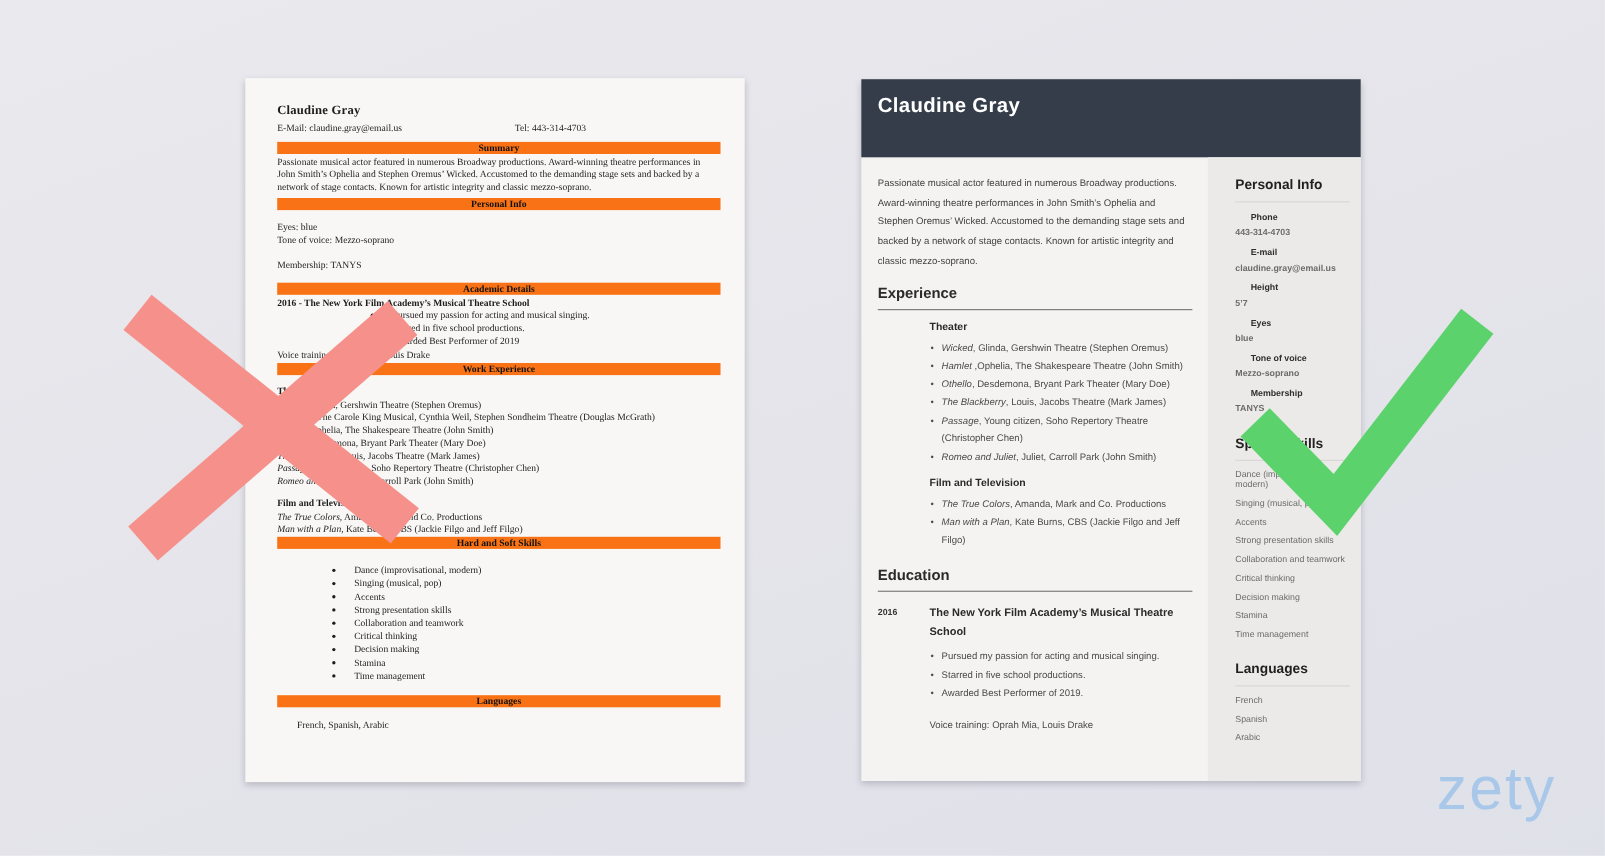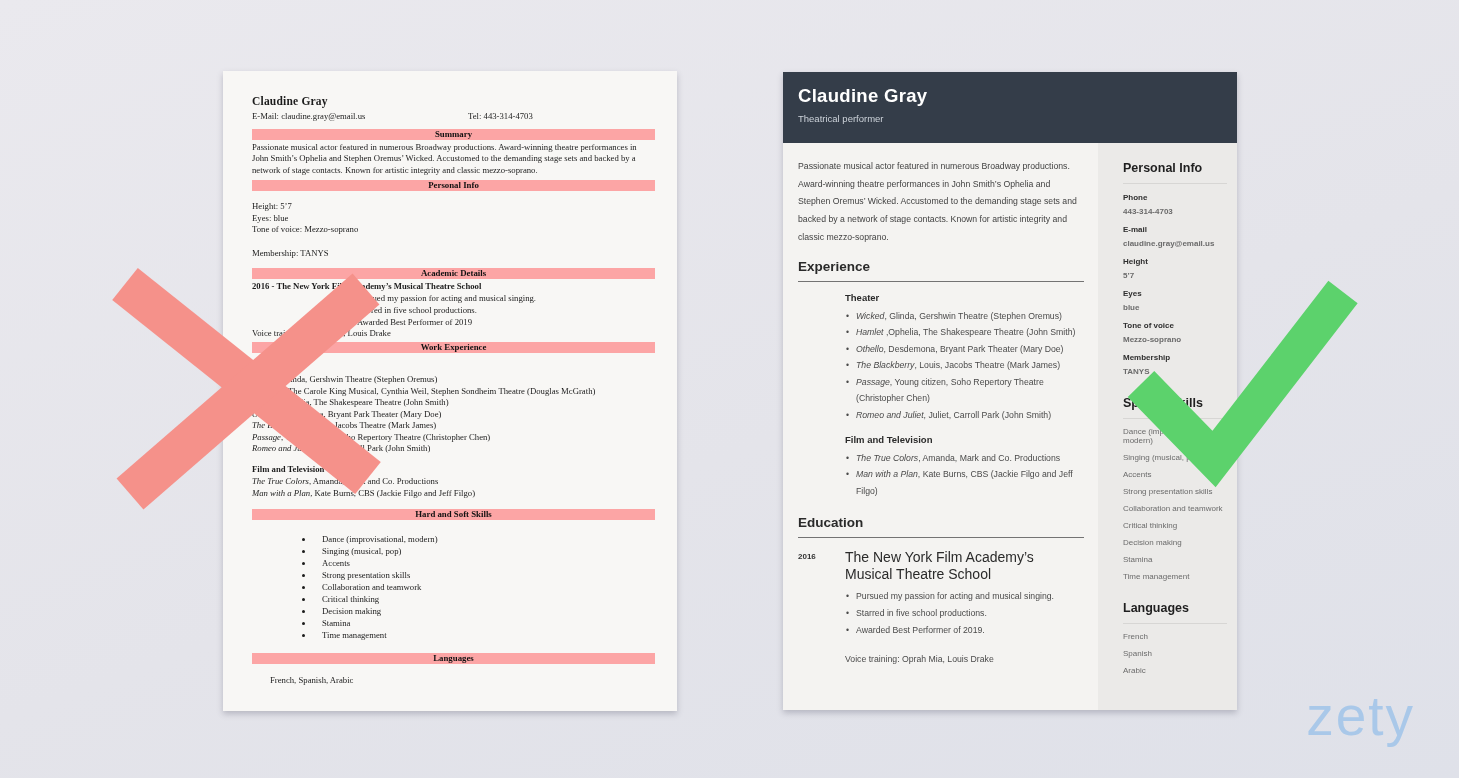--- a/index.html
+++ b/index.html
@@ -8,21 +8,21 @@
            background:linear-gradient(160deg,#eae9ee 0%,#e4e4ea 55%,#dfe1e9 100%); }
   .page { position:absolute; box-shadow:0 3px 6px rgba(70,70,90,.28); box-sizing:border-box; }
 
   
   .page-left { left:223px; top:71px; width:454px; height:640px; background:#f8f7f5;
                font-family:"Liberation Serif",serif; color:#1c1c1c;
                padding:24px 22px 0 29px; }
   .l-name { font-size:11.5px; font-weight:bold; letter-spacing:.2px; }
   .l-contact { display:flex; font-size:8.7px; margin-top:4px; }
   .l-contact .l-email { width:216px; }
-  .l-bar { background:#fca5a5; text-align:center; font-weight:bold; font-size:8.8px;
+  .l-bar { background:#f97316; text-align:center; font-weight:bold; font-size:8.8px;
            line-height:11px; height:11px; color:#111; }
   .l-bar.m1 { margin-top:8px; }
   .l-text { font-size:8.7px; line-height:11.4px; margin:2px 0 0; }
   .l-line { font-size:8.7px; line-height:11.5px; }
   .l-personal { margin-top:10px; margin-bottom:9px; }
   .l-personal .l-line:last-child { margin-top:12px; }
   .l-degree { font-weight:bold; font-size:8.7px; line-height:11.5px; margin-top:2px; }
   ul.l-edu-bullets { margin:0; padding-left:97px; font-size:8.7px; line-height:11.9px; }
   ul.l-edu-bullets li { padding-left:8px; }
   .l-voice { margin-bottom:2px; }
@@ -43,29 +43,29 @@
   .r-summary { font-size:8.7px; line-height:17.7px; margin:0; }
   .r-h2 { font-size:13.5px; font-weight:bold; color:#2a2a2a; margin:12px 0 0;
           padding-bottom:7px; border-bottom:1px solid #737373; }
   .r-indent { margin-left:47px; }
   .r-h3 { font-size:9.5px; font-weight:bold; color:#2a2a2a; margin:10px 0 5px; }
   ul.r-ul { list-style:none; margin:1px; padding:0; font-size:8.7px; line-height:16.6px; color:#4a4a4a; }
   ul.r-ul li { padding-left:10px; position:relative; }
   ul.r-ul li::before { content:"\2022"; position:absolute; left:0; }
   .r-edu-row { display:flex; margin-top:11px;justify-content:space-between; }
   .r-year { font-size:8px; font-weight:bold; width:47px; flex:0 0 47px; color:#333; padding-top:3px; }
-  .r-school { font-size:14px; font-weight:normal; line-height:17px; color:#2a2a2a; }
+  .r-school { font-size:10px; font-weight:bold; line-height:17px; color:#2a2a2a; }
   .r-edu-main ul.r-ul { margin-top:5px; }
   .r-voice { margin:15px 0 0 47px; font-size:8.7px; color:#4a4a4a; }
 
   .r-side { width:139px; background:#ebeae8; box-sizing:border-box; padding:18px 10px 0 25px; color:#444; }
   .s-h { font-size:12.5px; font-weight:bold; color:#1f1f1f; margin:0; padding-bottom:8px;
          border-bottom:1px solid #d7d6d4; }
   .s-h.mt { margin-top:20px; }
-  .s-label { font-size:8px; font-weight:bold; color:#2e2e2e; margin-top:9px; }
+  .s-label { font-size:8px; font-weight:bold; color:#2e2e2e; margin-top:9px;margin-left:14px; }
   .s-value { font-size:8px; color:#6b6b6b; margin-top:5px;font-weight:bold; }
   .s-item { font-size:8px; color:#6b6b6b; margin-top:8px; }
   .s-list { margin-top:3px; }
 
   
   .overlay { position:absolute; left:0; top:0; pointer-events:none; }
   .watermark { position:absolute; right:44px; bottom:34px; font-size:55px; color:#a9c8e9;
                font-weight:400; letter-spacing:2px; line-height:1; }
 </style>
 </head>
@@ -79,21 +79,20 @@
       <span class="l-email">E-Mail: claudine.gray@email.us</span>
       <span>Tel: 443-314-4703</span>
     </div>
 
     <div class="l-bar m1">Summary</div>
     <p class="l-text">Passionate musical actor featured in numerous Broadway productions. Award-winning theatre performances in John Smith’s Ophelia and Stephen Oremus’ Wicked. Accustomed to the demanding stage sets and backed by a network of stage contacts. Known for artistic integrity and classic mezzo-soprano.</p>
 
     <div class="l-bar" style="margin-top:4px">Personal Info</div>
     <div class="l-personal">
 
-    <div class="l-line">Height: 5’7</div>
         <div class="l-line">Eyes: blue</div>
         <div class="l-line">Tone of voice: Mezzo-soprano</div>
         <div class="l-line">Membership: TANYS</div>
       </div>
 
     <div class="l-bar">Academic Details</div>
     <div class="l-degree">2016 - The New York Film Academy’s Musical Theatre School</div>
     <ul class="l-edu-bullets">
 
     <li>Pursued my passion for acting and musical singing.</li>
@@ -114,21 +113,21 @@
         <div class="l-line"><i>Passage</i><span>, Young citizen, Soho Repertory Theatre (Christopher Chen)</span></div>
         <div class="l-line"><i>Romeo and Juliet</i><span>, Juliet, Carroll Park (John Smith)</span></div>
       </div>
     <div class="l-subhead">Film and Television</div>
     <div>
 
     <div class="l-line"><i>The True Colors</i><span>, Amanda, Mark and Co. Productions</span></div>
         <div class="l-line"><i>Man with a Plan</i><span>, Kate Burns, CBS (Jackie Filgo and Jeff Filgo)</span></div>
       </div>
 
-    <div class="l-bar" style="margin-top:10px">Hard and Soft Skills</div>
+    <div class="l-bar" style="">Hard and Soft Skills</div>
     <div class="l-skills-block">
       <ul class="l-skill-bullets">
 
       <li>Dance (improvisational, modern)</li>
           <li>Singing (musical, pop)</li>
           <li>Accents</li>
           <li>Strong presentation skills</li>
           <li>Collaboration and teamwork</li>
           <li>Critical thinking</li>
           <li>Decision making</li>
@@ -137,21 +136,20 @@
         </ul>
     </div>
 
     <div class="l-bar" style="margin-top:12px">Languages</div>
     <div class="l-langs">French, Spanish, Arabic</div>
   </div>
 
   <div class="page page-right">
     <div class="r-header">
       <div class="r-name">Claudine Gray</div>
-      <div class="r-job">Theatrical performer</div>
     </div>
     <div class="r-body">
       <div class="r-main">
         <p class="r-summary">Passionate musical actor featured in numerous Broadway productions. Award-winning theatre performances in John Smith’s Ophelia and Stephen Oremus’ Wicked. Accustomed to the demanding stage sets and backed by a network of stage contacts. Known for artistic integrity and classic mezzo-soprano.</p>
 
         <h2 class="r-h2">Experience</h2>
         <div class="r-indent">
           <div class="r-h3">Theater</div>
           <ul class="r-ul">
 

